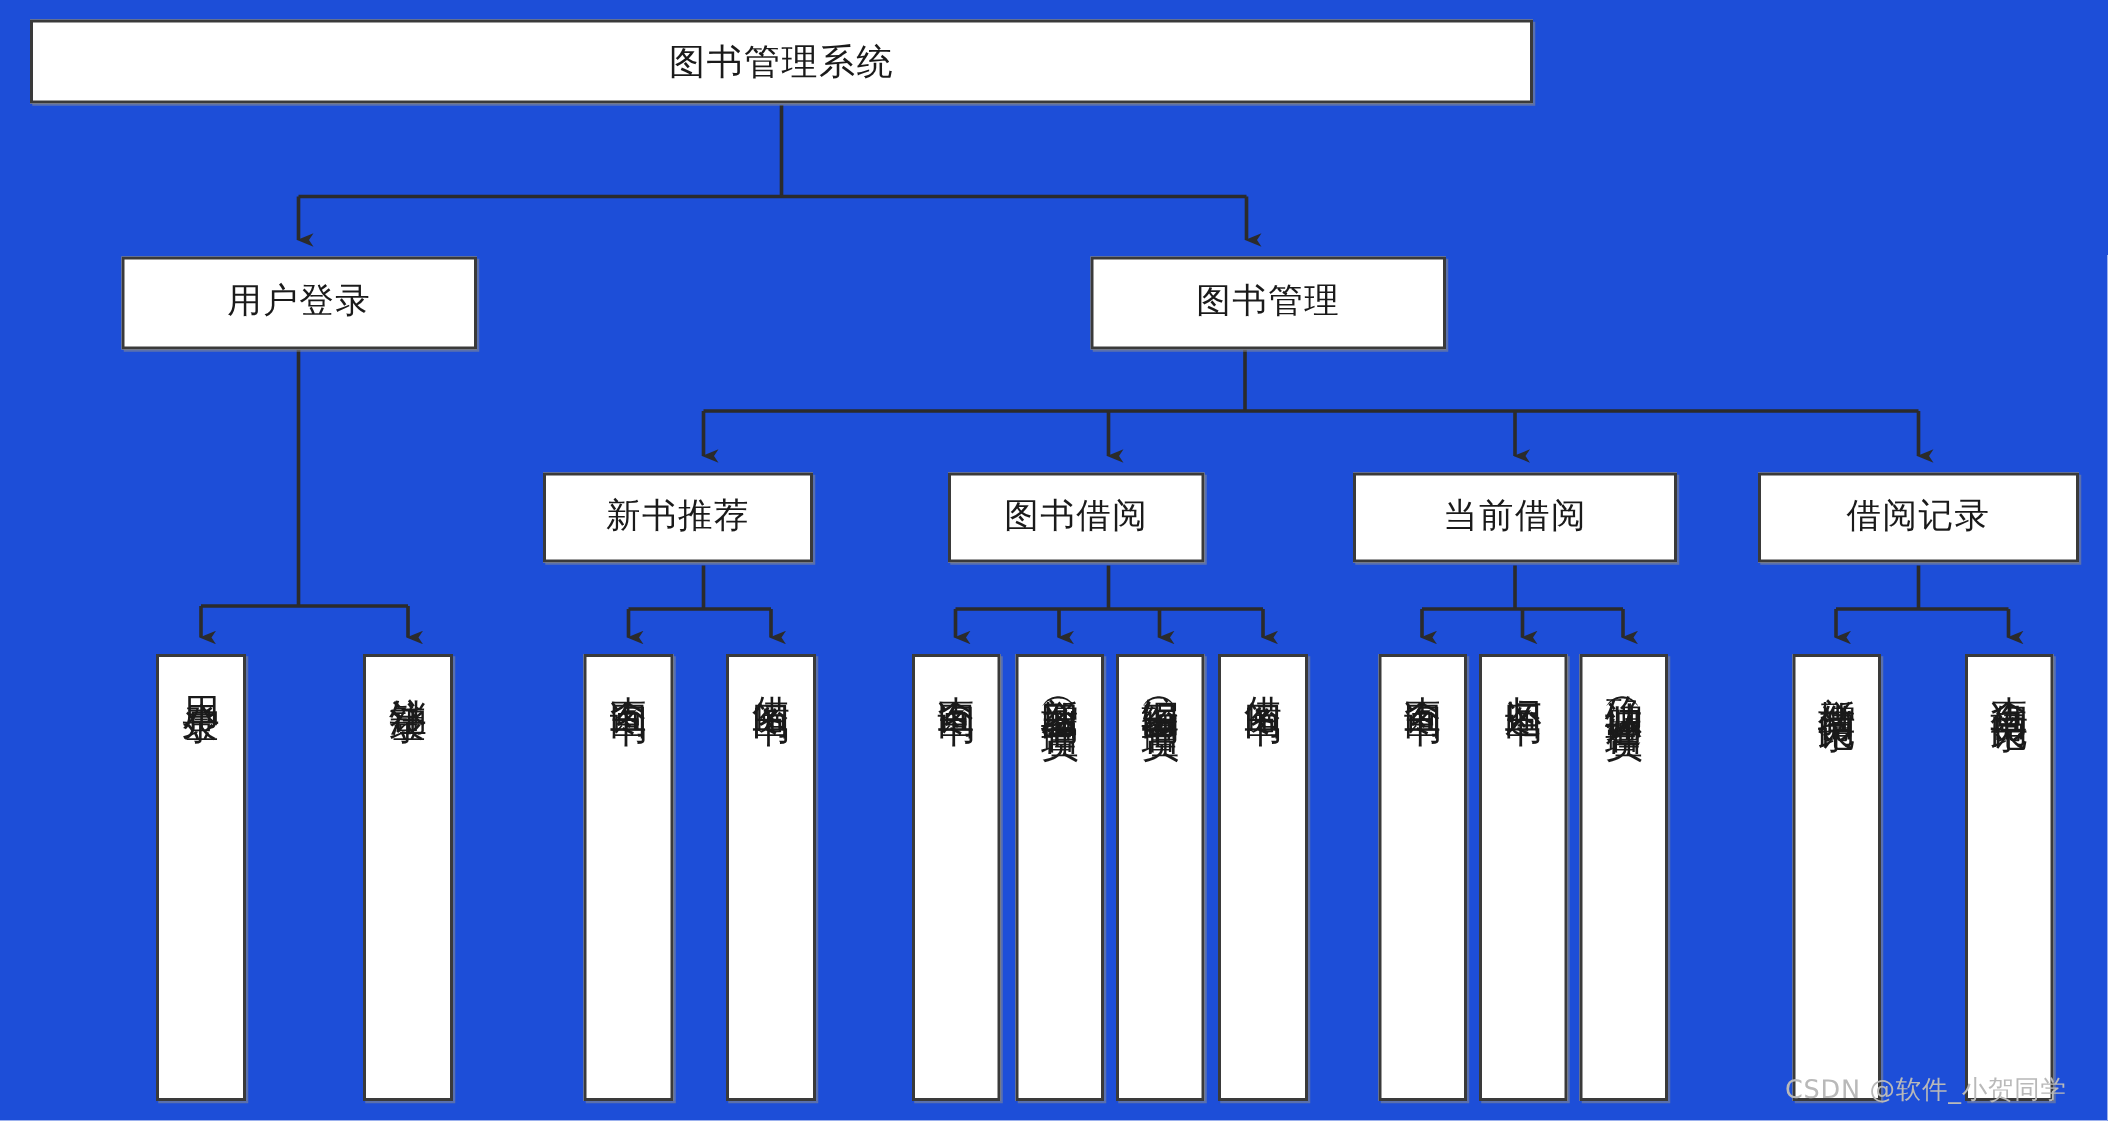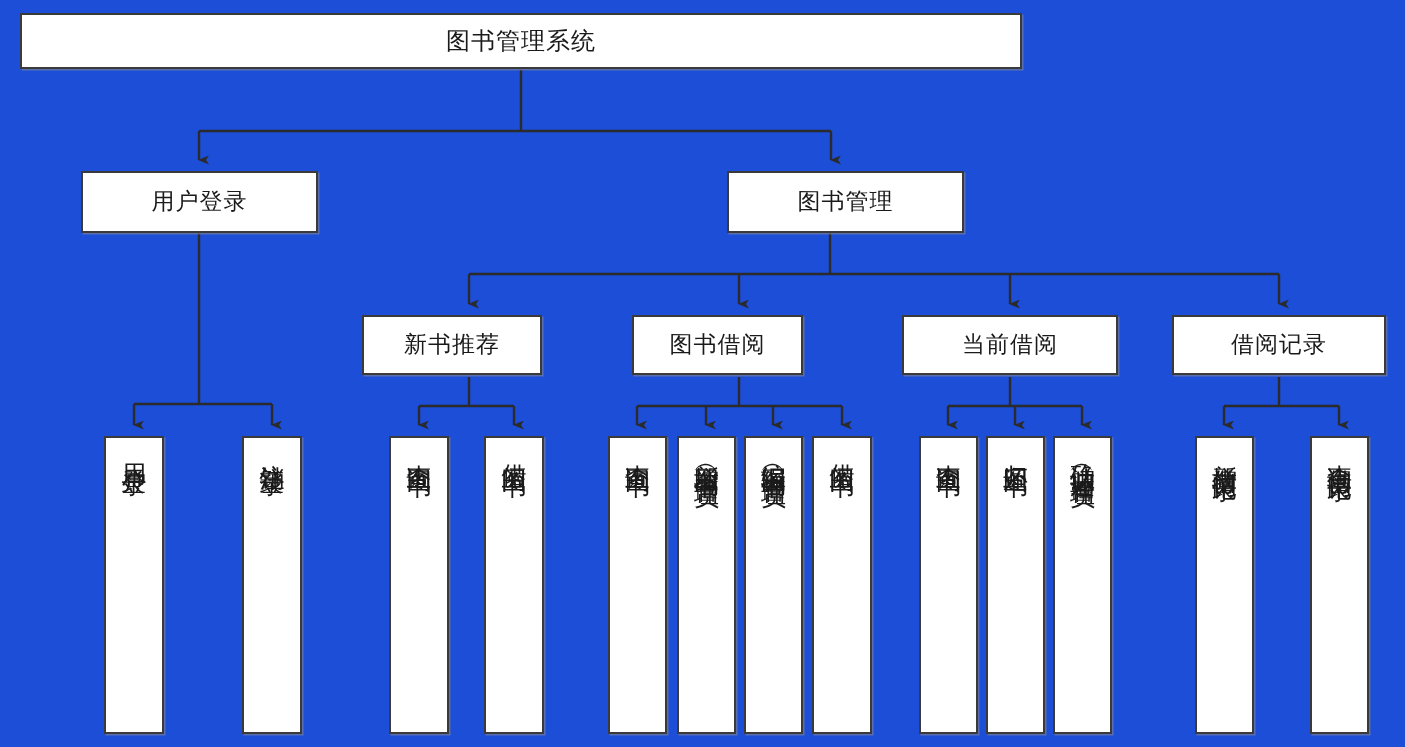--- a/index.html
+++ b/index.html
@@ -197,14 +197,15 @@
   </div>
 
   <div class="node vert" style="left:1195px; top:436px; width:59px; height:298px;">
     <span class="vlabel">新增借阅记录</span>
   </div>
 
   <div class="node vert" style="left:1310px; top:436px; width:59px; height:298px;">
     <span class="vlabel">查询借阅记录</span>
   </div>
 
+  <div class="watermark" style="left:1190px; top:715px;">CSDN @软件_小贺同学</div>
 
 </div>
 
 </body></html>

